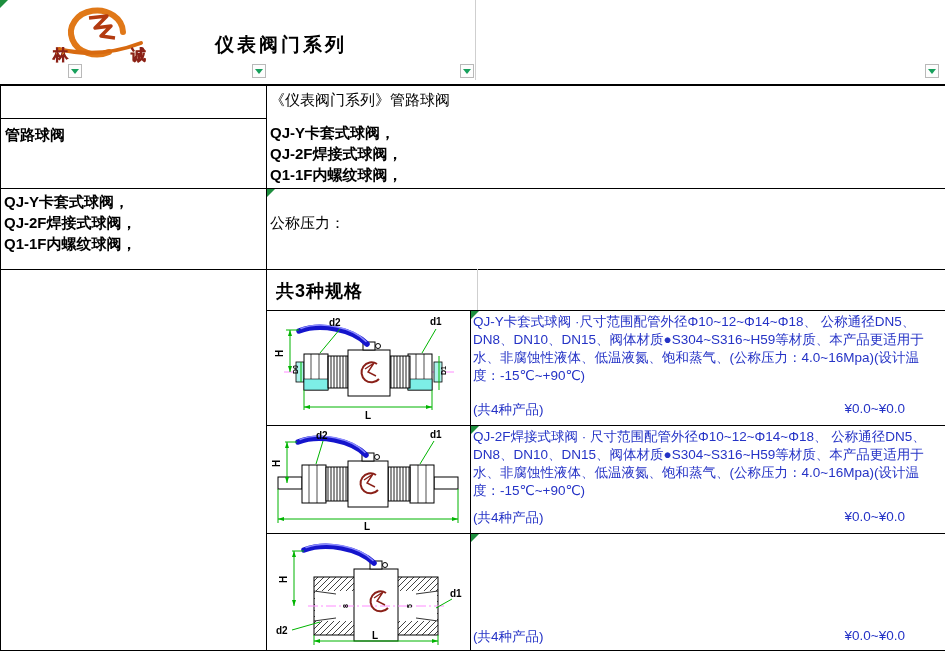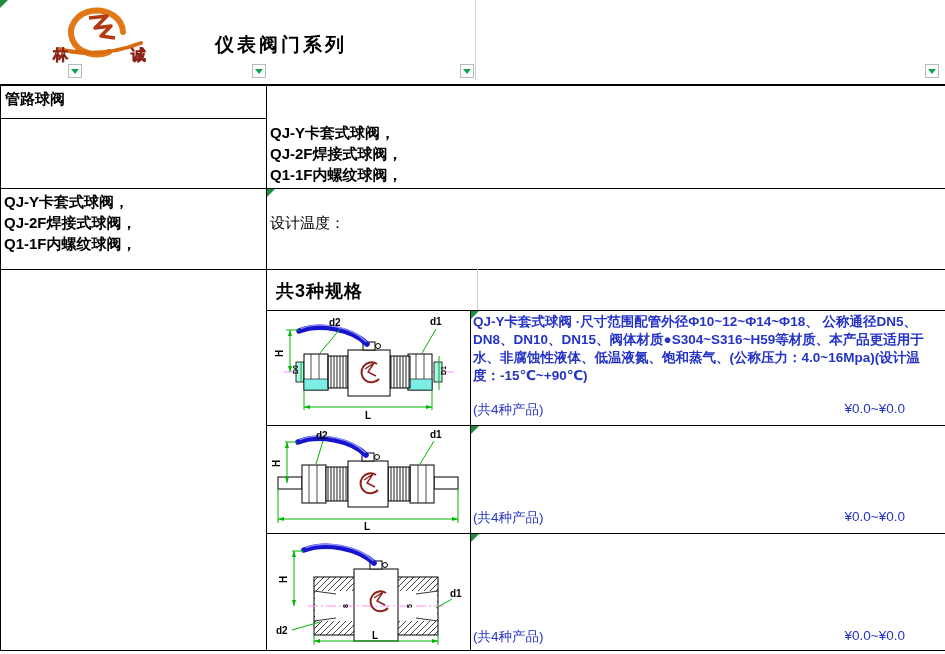--- a/index.html
+++ b/index.html
@@ -9,21 +9,21 @@
   .line.gray{background:#cfcfcf;}
   .abs{position:absolute;}
   
   .app-title{position:absolute;left:170px;top:32px;font-size:19px;font-weight:600;letter-spacing:3px;margin-left:45px;}
   .filter-btn{position:absolute;width:14px;height:14px;background:#fdfdfd;border:1px solid #b9b9b9;
               display:flex;align-items:center;justify-content:center;box-sizing:border-box;cursor:pointer;}
   .filter-btn .tri{width:0;height:0;border-left:4px solid transparent;border-right:4px solid transparent;
                    border-top:5px solid #17a05c;}
   .corner{position:absolute;width:0;height:0;border-top:8px solid #1e8e3e;border-right:8px solid transparent;}
   
-  .cell-bold{position:absolute;font-size:15px;font-weight:bold;}
+  .cell-bold{position:absolute;font-size:15px;font-weight:bold;margin-top:36px;}
   .cell-text{position:absolute;font-size:15px;line-height:21px;}
   .list-lines div{height:21px;font-weight:bold;}
   .spec-heading{position:absolute;font-size:18px;font-weight:bold;letter-spacing:1px;}
   
   .prod-text{position:absolute;left:473px;width:466px;color:#2533c6;font-size:13.5px;line-height:18px;}
   .prod-text .p-title{color:#2533c6;}
   .count-price{position:absolute;left:473px;width:432px;color:#2533c6;font-size:13.5px;
                display:flex;justify-content:space-between;}
   
   .drawing{position:absolute;left:270px;}
@@ -78,30 +78,31 @@
   <div class="line" style="left:470px;top:310px;width:1px;height:341px;"></div>
   <div class="line gray" style="left:477px;top:269px;width:1px;height:41px;"></div>
 
   <div class="cell-bold" style="left:5px;top:90px;">管路球阀</div>
   <div class="cell-text list-lines" style="left:4px;top:191px;">
     <div>QJ-Y卡套式球阀，</div>
     <div>QJ-2F焊接式球阀，</div>
     <div>Q1-1F内螺纹球阀，</div>
   </div>
 
+  <div class="cell-text" style="left:270px;top:89px;">《仪表阀门系列》管路球阀</div>
   <div class="cell-text list-lines" style="left:270px;top:122px;">
     <div>QJ-Y卡套式球阀，</div>
     <div>QJ-2F焊接式球阀，</div>
     <div>Q1-1F内螺纹球阀，</div>
   </div>
 
   <div class="corner" style="left:267px;top:189px;"></div>
   <div class="cell-text" style="left:270px;top:191px;width:670px;">
     <br>
-    <span>设计温度：</span>
+    <span>公称压力：</span>
   </div>
 
   <div class="spec-heading" style="left:276px;top:279px;">共3种规格</div>
 
   <div class="drawing" style="top:312px;">
     <svg width="196" height="110" viewBox="0 0 196 110">
       <defs>
         <pattern id="kn1" width="3" height="6" patternUnits="userSpaceOnUse">
           <rect width="3" height="6" fill="#fff"></rect>
             <line x1="1" y1="0" x2="1" y2="6" stroke="#222" stroke-width="1"></line>
@@ -146,21 +147,21 @@
       </g>
       <text class="dimlbl" x="13" y="45" transform="rotate(-90 13 45)">H</text>
       <text class="dimlbl" x="59" y="14">d2</text>
       <text class="dimlbl" x="160" y="13">d1</text>
       <text class="dimlbl-sm" x="28" y="62" transform="rotate(-90 28 62)">D0</text>
       <text class="dimlbl-sm" x="176" y="63" transform="rotate(-90 176 63)">D1</text>
       <text class="dimlbl" x="95" y="107">L</text>
     </svg>
   </div>
   <div class="corner" style="left:471px;top:311px;"></div>
-  <div class="prod-text" style="top:313px;font-weight:bold;">
+  <div class="prod-text" style="top:313px;">
     <span class="p-title">QJ-Y卡套式球阀</span><span> ·尺寸范围配管外径Φ10~12~Φ14~Φ18、 公称通径DN5、DN8、DN10、DN15、阀体材质●S304~S316~H59等材质、本产品更适用于水、非腐蚀性液体、低温液氮、饱和蒸气、(公称压力：4.0~16Mpa)(设计温度：-15℃~+90℃)</span>
   </div>
   <div class="count-price" style="top:401px;">
     <span>(共4种产品)</span>
     <span>¥0.0~¥0.0</span>
   </div>
 
   <div class="drawing" style="top:427px;">
     <svg width="196" height="104" viewBox="0 0 196 104">
       <defs>
@@ -203,20 +204,23 @@
         <polygon points="8,92 14,90 14,94"></polygon>
           <polygon points="188,92 182,90 182,94"></polygon>
       </g>
       <text class="dimlbl" x="10" y="40" transform="rotate(-90 10 40)">H</text>
       <text class="dimlbl" x="46" y="12">d2</text>
       <text class="dimlbl" x="160" y="11">d1</text>
       <text class="dimlbl" x="94" y="103">L</text>
     </svg>
   </div>
   <div class="corner" style="left:471px;top:426px;"></div>
+  <div class="prod-text" style="top:428px;">
+    <span class="p-title">QJ-2F焊接式球阀</span><span> · 尺寸范围配管外径Φ10~12~Φ14~Φ18、 公称通径DN5、DN8、DN10、DN15、阀体材质●S304~S316~H59等材质、本产品更适用于水、非腐蚀性液体、低温液氮、饱和蒸气、(公称压力：4.0~16Mpa)(设计温度：-15℃~+90℃)</span>
+  </div>
   <div class="count-price" style="top:509px;">
     <span>(共4种产品)</span>
     <span>¥0.0~¥0.0</span>
   </div>
 
   <div class="drawing" style="top:535px;">
     <svg width="196" height="113" viewBox="0 0 196 113">
       <defs>
         <pattern id="diag3" width="6" height="6" patternUnits="userSpaceOnUse">
           <rect width="6" height="6" fill="#fff"></rect>

